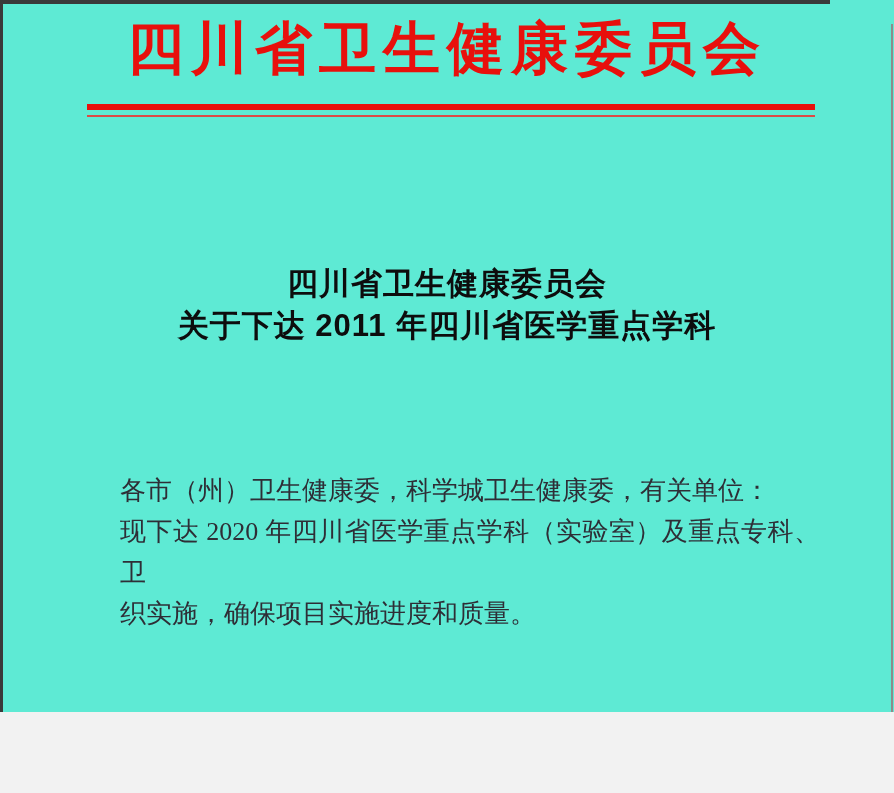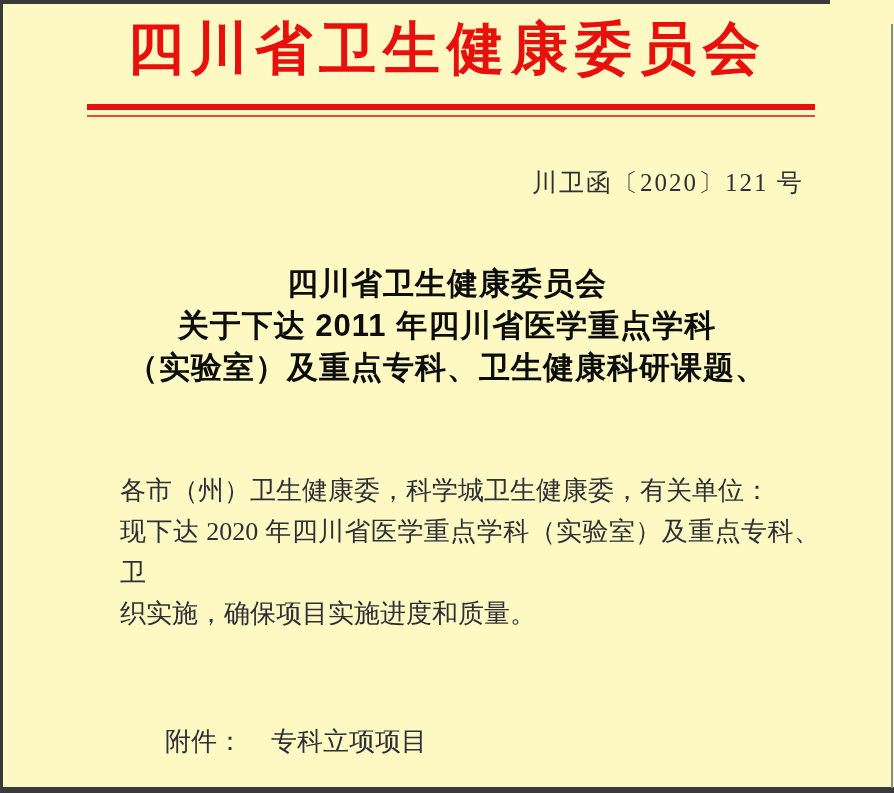--- a/index.html
+++ b/index.html
@@ -1,21 +1,21 @@
 <!DOCTYPE html>
 <html><head>
 <meta charset="utf-8">
 <style>
   * { margin: 0; padding: 0; box-sizing: border-box; }
   html, body { background: #f2f2f2; }
   .page {
     position: relative;
     width: 894px;
-    height: 793px;
-    background: #fef9c3;
+    height: 712px;
+    background: #5eead4;
     overflow: hidden;
     font-family: "Liberation Serif", "DejaVu Serif", serif;
     color: #2e2e36;
     text-decoration: underline;
   }
   
   .edge-top    { position:absolute; left:0; top:0; width:830px; height:4px; background:#3a3a3a; }
   .edge-left   { position:absolute; left:0; top:0; width:3px; height:793px; background:#3a3a3a; }
   .edge-bottom { position:absolute; left:0; top:787px; width:894px; height:6px; background:#3a3a3a; }
   .edge-right  { position:absolute; left:891px; top:24px; width:2px; height:764px; background:#8c8c8c; }
@@ -87,26 +87,24 @@
   <div class="edge-top"></div>
   <div class="edge-left"></div>
   <div class="edge-bottom"></div>
   <div class="edge-right"></div>
 
   <div class="agency">四川省卫生健康委员会</div>
 
   <div class="rule-thick"></div>
   <div class="rule-thin"></div>
 
-  <div class="doc-number">川卫函〔2020〕121 号</div>
 
   <div class="notice-title">
     <div class="t-line">四川省卫生健康委员会</div>
     <div class="t-line">关于下达 2011 年四川省医学重点学科</div>
-    <div class="t-line">（实验室）及重点专科、卫生健康科研课题、</div>
   </div>
 
   <div class="body-text">
     <div class="b-line">各市（州）卫生健康委，科学城卫生健康委，有关单位：</div>
     <div class="b-line b-just">现下达 2020 年四川省医学重点学科（实验室）及重点专科、卫</div>
     <div class="b-line">织实施，确保项目实施进度和质量。</div>
   </div>
 
   <div class="attachment">
     <div class="att-label">附件：</div>

